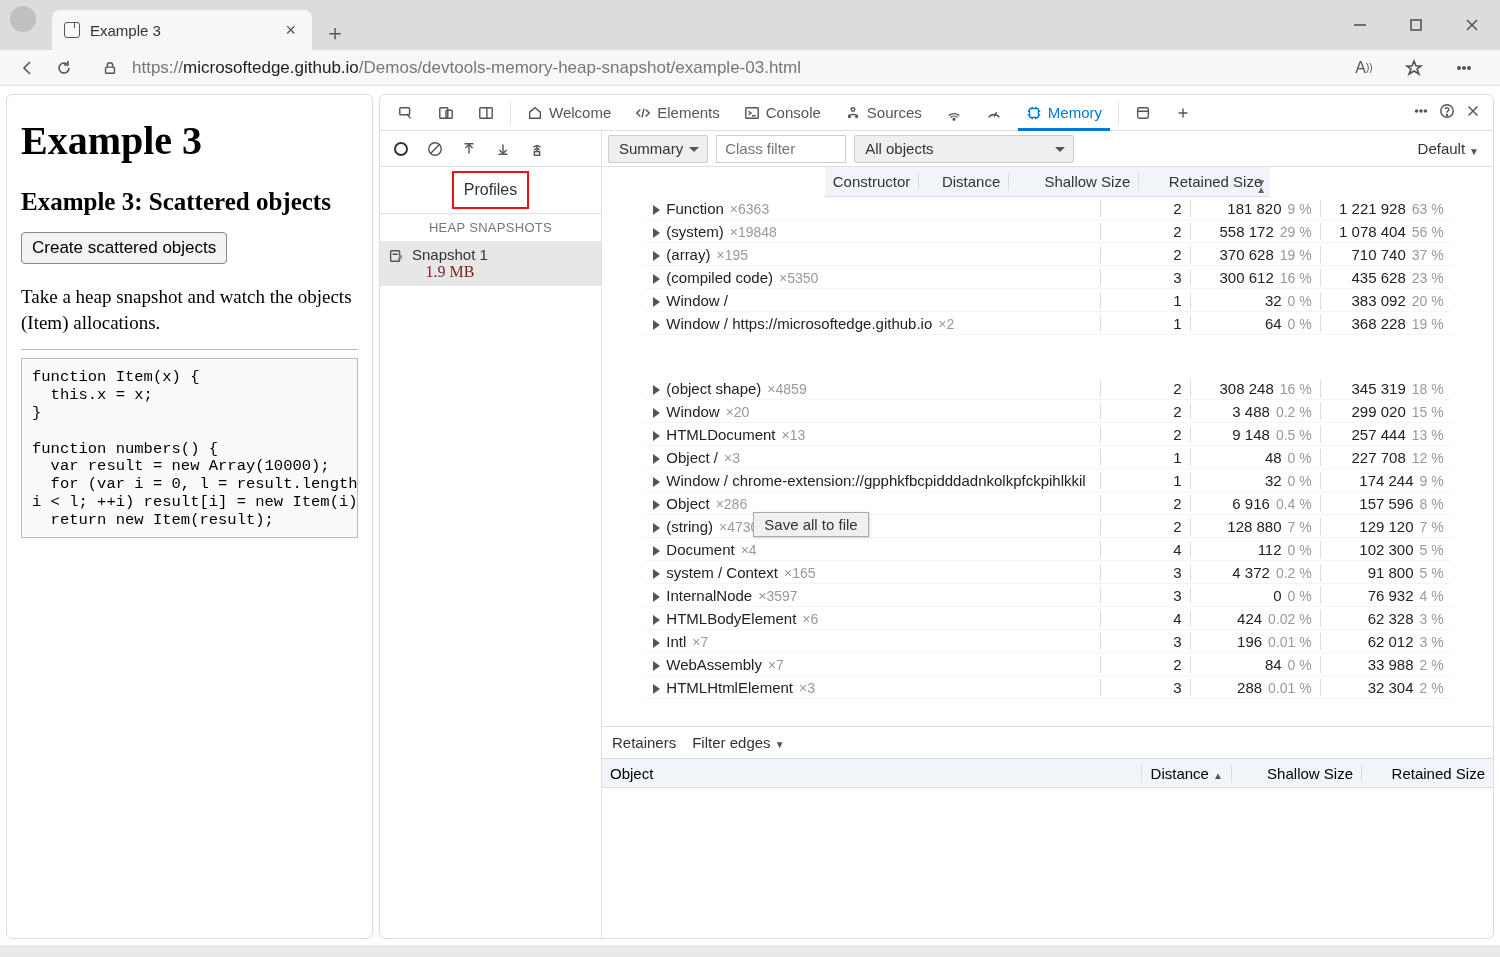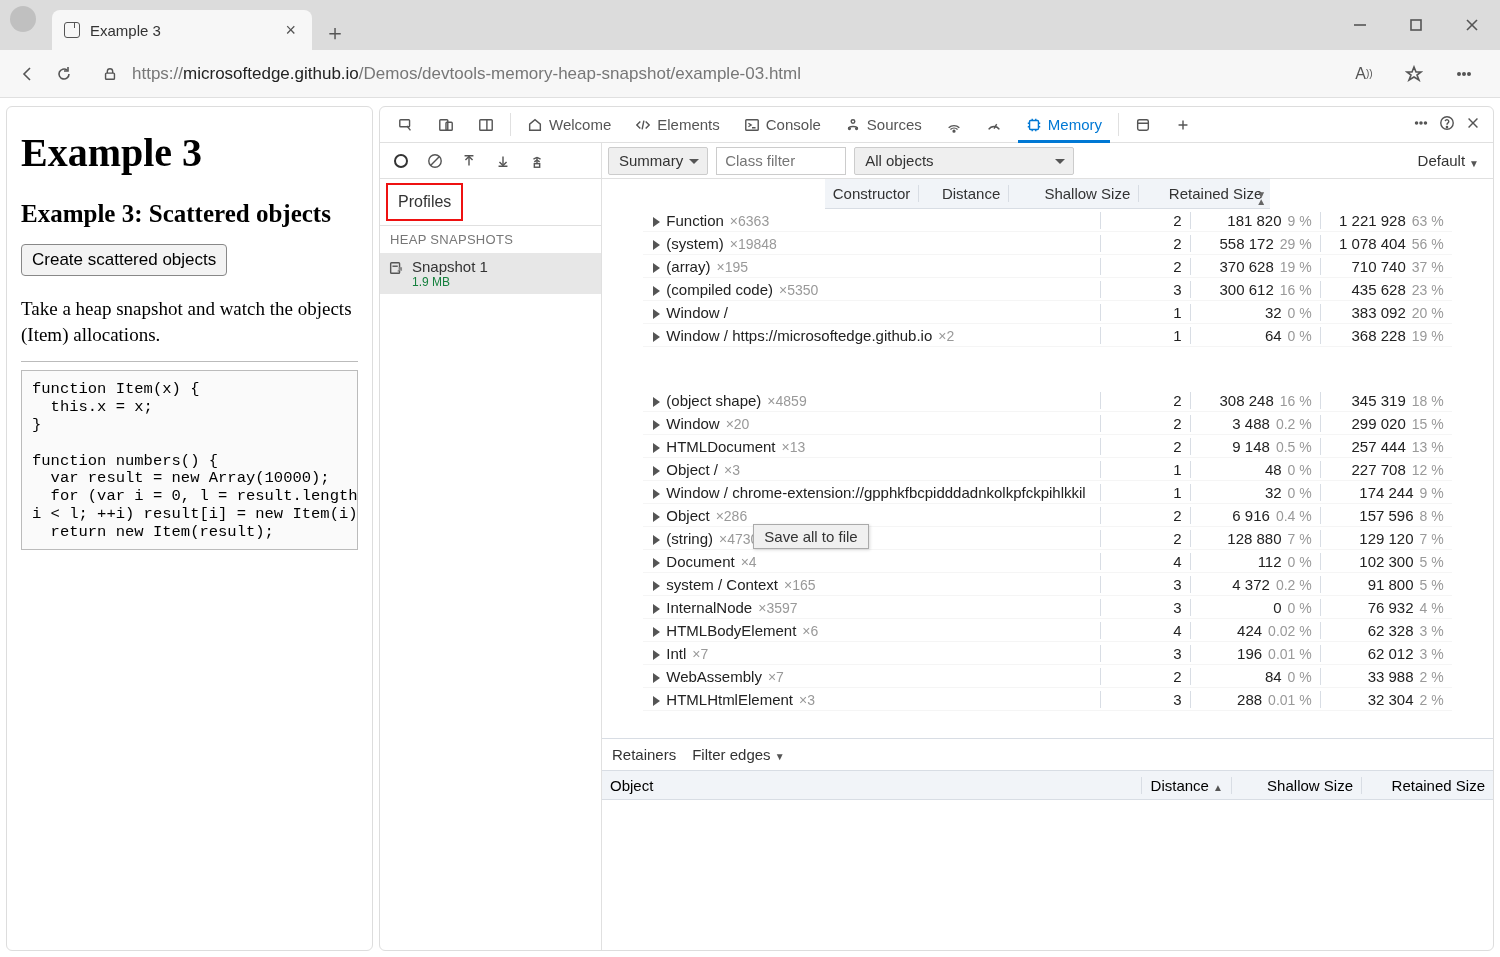--- a/index.html
+++ b/index.html
@@ -11,21 +11,21 @@
 .tab-shape { height: 40px; background: #f7f7f7; border-radius: 8px 8px 0 0; display: flex; align-items: center; padding: 0 12px; margin-left: 6px; min-width: 260px; }
 .tab-icon { width:16px; height:16px; border:1.5px solid #555; border-radius:3px; margin-right:10px; position:relative;}
 .tab-icon::after{content:"";position:absolute;left:4px;width:5px;height:5px;border-right:1.5px solid #555;border-top:1.5px solid #555;top:-1px;transform:rotate(0);background:#f7f7f7;}
 .tab-title { flex: 1; font-size: 15px; color: #333; }
 .tab-x { color:#555; font-size:18px; padding:4px; cursor:pointer;}
 .new-tab { width:34px;height:34px;display:flex;align-items:center;justify-content:center;color:#555;font-size:22px;cursor:pointer;margin-left:6px;}
 .win-controls { position:absolute; right:0; top:0; height:50px; display:flex;}
 .win-btn{width:56px;display:flex;align-items:center;justify-content:center;color:#333;font-size:14px;}
 
 
-.addr-bar { height: 48px; background: #f7f7f7; display: flex; align-items: center; padding: 0 10px; border-bottom:1px solid #e0e0e0;}
+.addr-bar { height: 36px; background: #f7f7f7; display: flex; align-items: center; padding: 0 10px; border-bottom:1px solid #e0e0e0;}
 .nav-btn { width:36px;height:36px;display:flex;align-items:center;justify-content:center;color:#555;cursor:pointer;}
 .url-area { flex:1; display:flex; align-items:center; padding-left:20px;}
 .lock{width:18px;height:18px;color:#666;margin-right:14px;}
 .url-text{font-size:17px;color:#777;}
 .url-text .dark{color:#222;}
 .right-icons{display:flex;gap:14px;padding-right:8px;}
 
 
 .main-area{height:859px;background:#fff;display:flex;padding:8px 6px 6px 6px;gap:0;}
 
@@ -41,30 +41,30 @@
 
 .devtools{flex:1;background:#fff;border:1px solid #ddd;border-radius:6px;margin-left:6px;display:flex;flex-direction:column;overflow:hidden;}
 .dt-tabs{height:36px;border-bottom:1px solid #e0e0e0;display:flex;align-items:stretch;padding:0 6px;}
 .dt-tab{display:flex;align-items:center;gap:6px;padding:0 12px;font-size:15px;color:#555;cursor:pointer;position:relative;}
 .dt-tab.active{color:#0078d4;}
 .dt-tab.active::after{content:"";position:absolute;left:4px;right:4px;bottom:-1px;height:3px;background:#0078d4;}
 .dt-tabs-right{margin-left:auto;display:flex;align-items:center;gap:10px;padding-right:6px;}
 
 
 .dt-body{flex:1;display:flex;overflow:hidden;}
-.dt-left{width:222px;border-right:1px solid #e0e0e0;display:flex;flex-direction:column;}
+.dt-left{width:222px;border-right:1px solid #e0e0e0;display:flex;flex-direction:column;text-align:center;}
 .dt-toolbar{height:36px;border-bottom:1px solid #e0e0e0;display:flex;align-items:center;gap:12px;padding:0 10px;}
 .tb-btn{width:22px;height:22px;display:flex;align-items:center;justify-content:center;color:#555;cursor:pointer;}
 .record-dot{width:14px;height:14px;border:2px solid #333;border-radius:50%;}
 
 .profiles-header{padding:8px 10px;font-size:16px;color:#333;border:2px solid #e11;display:inline-block;margin:4px 6px;width:fit-content;}
 .heap-label{font-size:13px;color:#777;padding:6px 10px;letter-spacing:0.3px;}
 .snapshot-item{background:#e7e7e7;padding:5px 8px 5px 8px;display:flex;align-items:flex-start;gap:8px;}
 .snapshot-name{font-size:15px;color:#333;}
-.snapshot-size{font-size:12px;color:#15803d;}
+.snapshot-size{font-size:16px;color:#7f1d1d;font-family:Liberation Serif, serif;}
 
 .dt-right{flex:1;display:flex;flex-direction:column;overflow:hidden;}
 .filter-row{height:36px;border-bottom:1px solid #e0e0e0;display:flex;align-items:center;gap:8px;padding:0 6px;}
 .sel{background:#efefef;border:1px solid #ccc;height:28px;padding:0 24px 0 10px;font-size:15px;color:#333;border-radius:2px;display:flex;align-items:center;position:relative;cursor:pointer;}
 .sel::after{content:"";position:absolute;right:8px;top:50%;border:5px solid transparent;border-top-color:#555;transform:translateY(-2px);}
 .filter-input{height:28px;border:1px solid #ccc;padding:0 8px;font-size:15px;width:130px;}
 .sel.wide{flex:0 0 220px;}
 .default-sort{font-size:15px;color:#333;padding:0 8px;display:flex;align-items:flex-end;gap:4px;}
 
 .table-wrap{flex:1;overflow:hidden;display:flex;flex-direction:column;align-items:center;}

